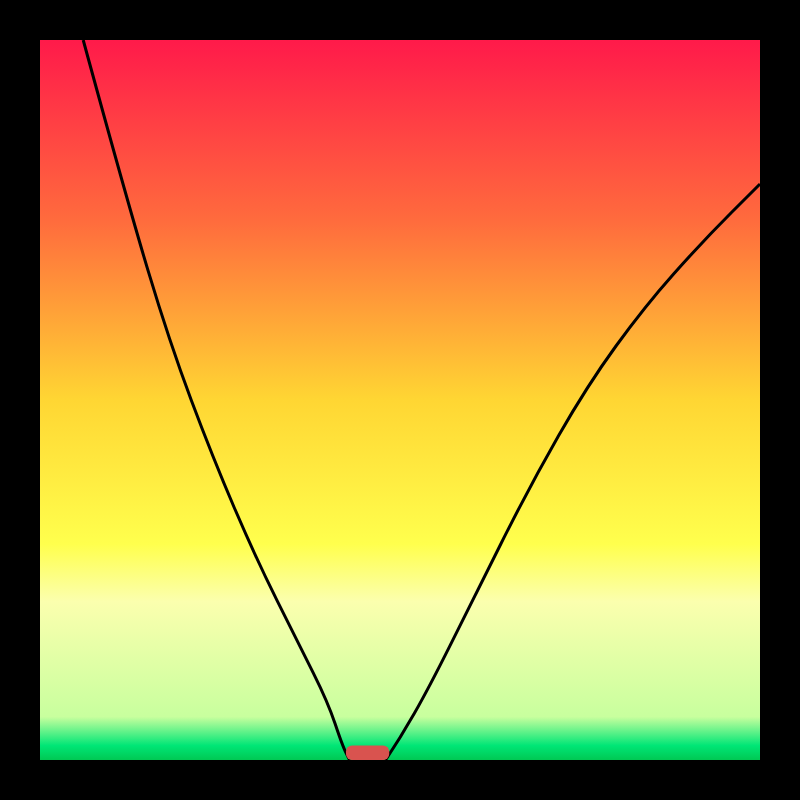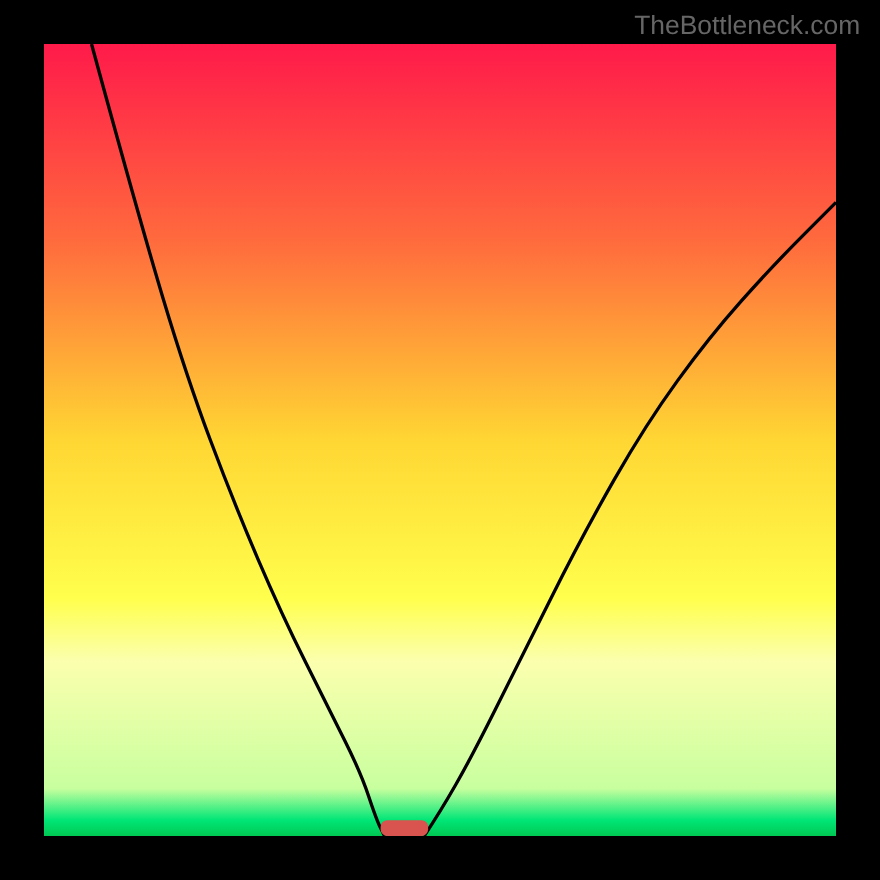--- a/index.html
+++ b/index.html
@@ -25,21 +25,20 @@
     z-index: 10;
   }
   svg {
     display: block;
   }
 </style>
 </head>
 <body>
 
 <div class="container">
-  <div class="watermark">TheBottleneck.com</div>
   <svg width="800" height="800" viewBox="0 0 800 800">
     <defs>
       <linearGradient id="bgGrad" x1="0" y1="0" x2="0" y2="1">
           <stop offset="0%" stop-color="#ff1a4a"></stop>
           <stop offset="25%" stop-color="#ff6b3d"></stop>
           <stop offset="50%" stop-color="#ffd633"></stop>
           <stop offset="70%" stop-color="#ffff4d"></stop>
           <stop offset="78%" stop-color="#fbffae"></stop>
           <stop offset="94%" stop-color="#c8ff9e"></stop>
           <stop offset="98%" stop-color="#00e676"></stop>

